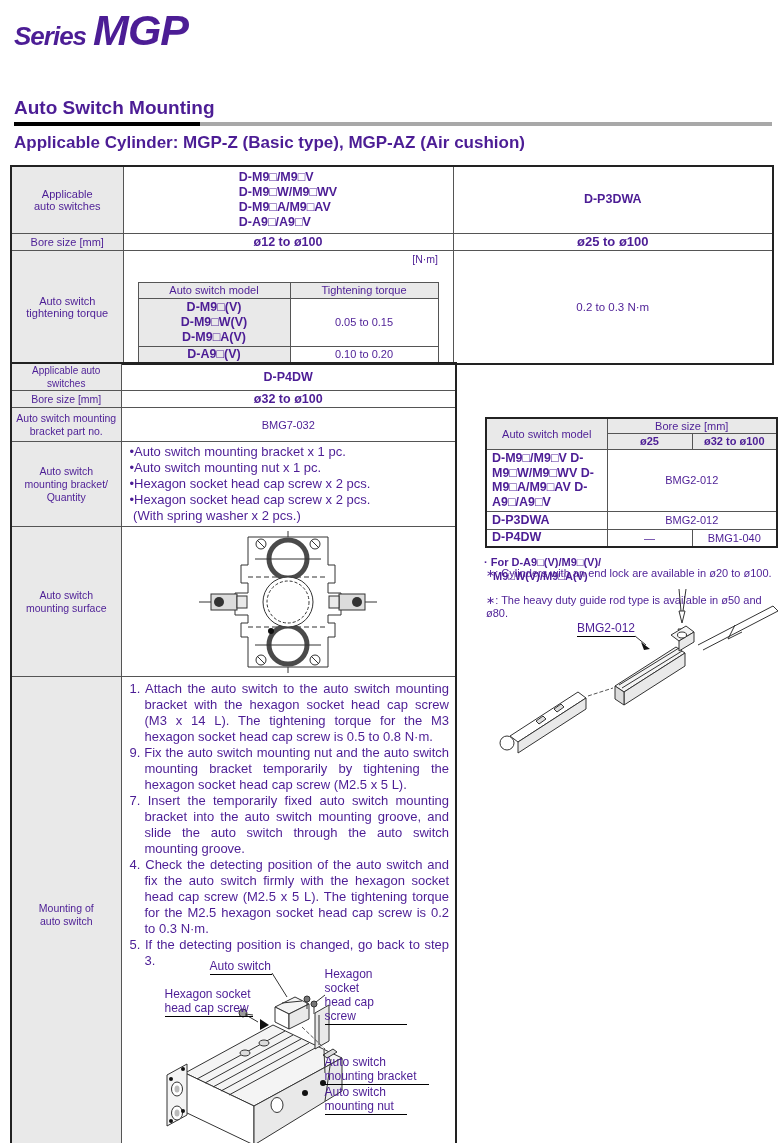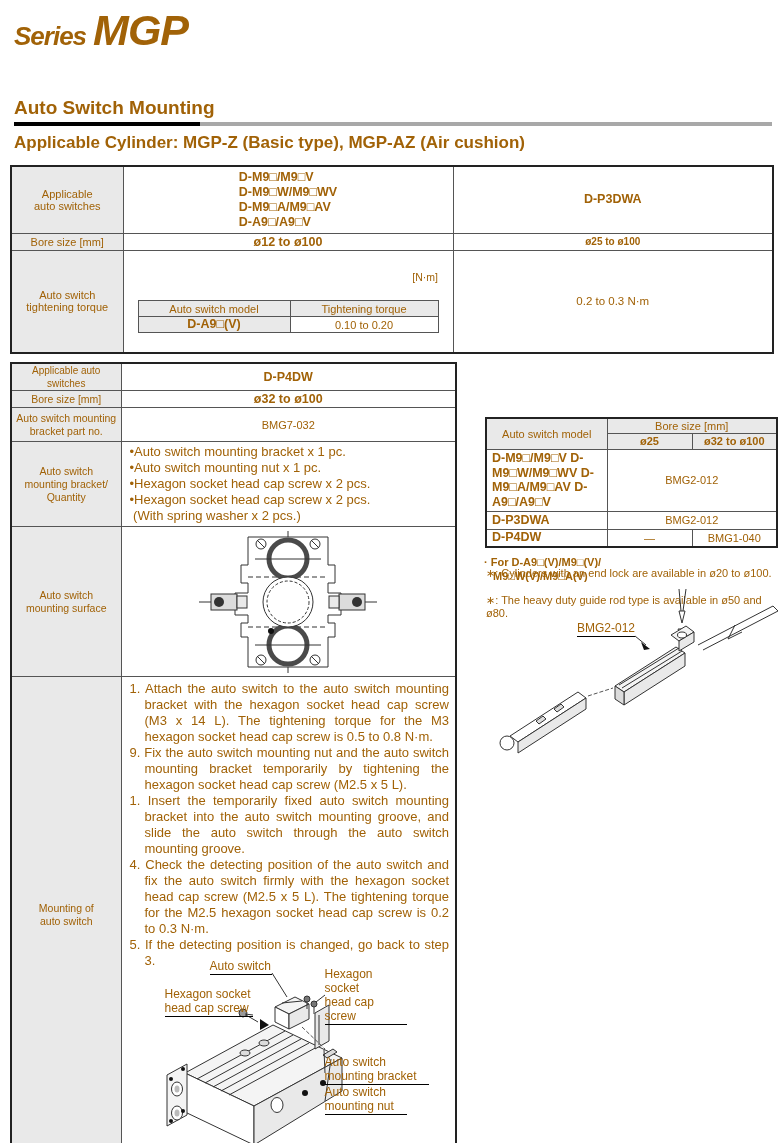--- a/index.html
+++ b/index.html
@@ -1,17 +1,17 @@
 <!DOCTYPE html>
 <html><head>
 <meta charset="utf-8">
 <style>
   html,body{margin:0;padding:0;background:#fff}
   .page{position:relative;width:780px;height:1143px;background:#fff;overflow:hidden;
-        font-family:"Liberation Sans","DejaVu Sans",sans-serif;color:#a16207}
+        font-family:"Liberation Sans","DejaVu Sans",sans-serif;color:#4c1d95}
   .abs{position:absolute}
   .ml{white-space:pre-line}
 
   
   #title{left:14px;top:6px;display:flex;align-items:baseline;font-style:italic;font-weight:bold}
   #title .series{font-size:26px;letter-spacing:-1px}
   #title .model{font-size:43px;margin-left:7px;letter-spacing:-1px}
 
   
   #sec-heading{left:14px;top:97px;font-size:19px;font-weight:bold}
@@ -98,36 +98,42 @@
 auto switches</th>
       <td class="c"><span class="models ml">D-M9□/M9□V
 D-M9□W/M9□WV
 D-M9□A/M9□AV
 D-A9□/A9□V</span></td>
       <td class="c"><span class="models">D-P3DWA</span></td>
     </tr>
     <tr style="height:17px">
       <th class="lbl">Bore size [mm]</th>
       <td class="c bold" style="font-size:12.5px">ø12 to ø100</td>
-      <td class="c bold" style="font-size:10px">ø25 to ø100</td>
+      <td class="c bold" style="font-size:13px">ø25 to ø100</td>
     </tr>
     <tr style="height:103px">
       <th class="lbl ml">Auto switch
 tightening torque</th>
       <td>
         <div class="unit">[N·m]</div>
         <table class="inner">
           <colgroup>
                 <col style="width:152px">
                 <col style="width:148px">
               </colgroup>
           <tbody>
                 <tr style="height:16px">
             <th class="lbl">Auto switch model</th>
             <th class="lbl">Tightening torque</th>
+          </tr>
+          <tr style="height:48px">
+            <th class="lbl"><span class="im ml">D-M9□(V)
+D-M9□W(V)
+D-M9□A(V)</span></th>
+            <td class="c">0.05 to 0.15</td>
           </tr>
           <tr style="height:16px">
             <th class="lbl"><span class="im">D-A9□(V)</span></th>
             <td class="c">0.10 to 0.20</td>
           </tr>
         </tbody>
             </table>
       </td>
       <td class="c" style="font-size:11.5px">0.2 to 0.3 N·m</td>
     </tr>
@@ -210,21 +216,21 @@
       </td>
     </tr>
     <tr style="height:477px">
       <th class="lbl ml">Mounting of
 auto switch</th>
       <td class="vtop">
         <div class="r6wrap">
           <div class="steps">
             <div>1. Attach the auto switch to the auto switch mounting bracket with the hexagon socket head cap screw (M3 x 14 L). The tightening torque for the M3 hexagon socket head cap screw is 0.5 to 0.8 N·m.</div>
             <div>9. Fix the auto switch mounting nut and the auto switch mounting bracket temporarily by tightening the hexagon socket head cap screw (M2.5 x 5 L).</div>
-            <div>1. Insert the temporarily fixed auto switch mounting bracket into the auto switch mounting groove, and slide the auto switch through the auto switch mounting groove.</div>
+            <div>7. Insert the temporarily fixed auto switch mounting bracket into the auto switch mounting groove, and slide the auto switch through the auto switch mounting groove.</div>
             <div>4. Check the detecting position of the auto switch and fix the auto switch firmly with the hexagon socket head cap screw (M2.5 x 5 L). The tightening torque for the M2.5 hexagon socket head cap screw is 0.2 to 0.3 N·m.</div>
             <div>5. If the detecting position is changed, go back to step 3.</div>
           </div>
           <div id="diag3">
             <svg width="330" height="199" viewBox="0 0 330 199" style="position:absolute;left:5px;top:0">
 
               <polygon class="f0" points="58,118 146,70 215,103 127,151"></polygon>
               <polygon class="fw" points="58,118 127,151 127,190 58,157"></polygon>
               <polygon class="f1" points="127,151 215,103 215,136 127,190"></polygon>
               <g class="ln">

